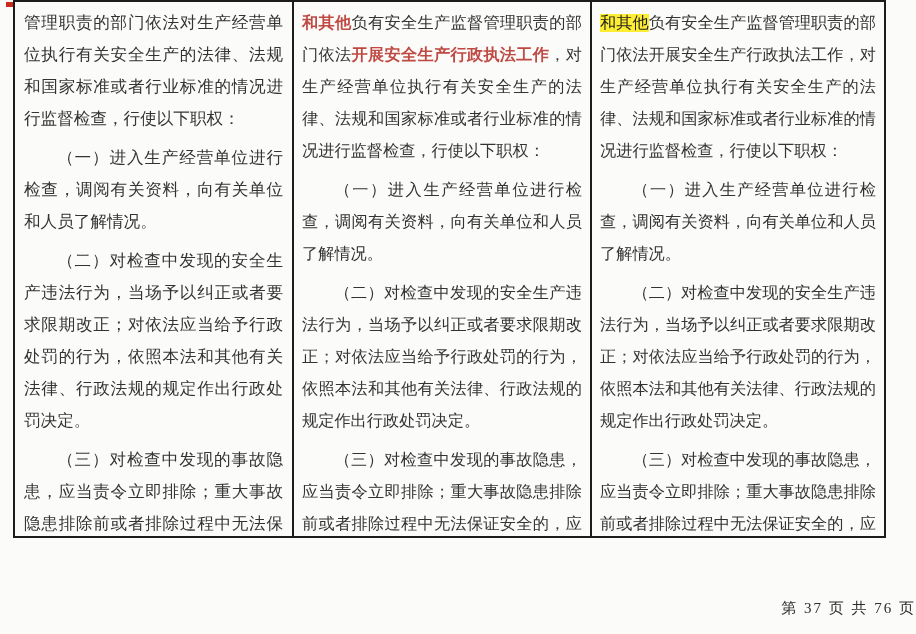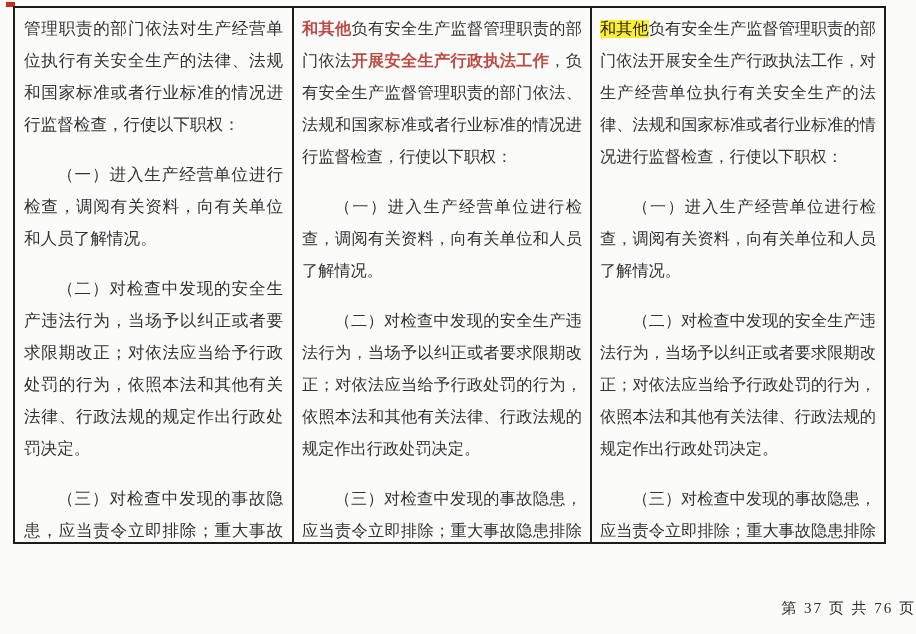--- a/index.html
+++ b/index.html
@@ -16,39 +16,39 @@
     position: relative;
     font-family: "Liberation Serif", "DejaVu Serif", serif;
     overflow: hidden;
   }
   .corner-mark {
     position: absolute; left: 6px; top: 2px;
     width: 9px; height: 5px;
     background: #cd2a1e;
   }
   .law-table {
-    position: absolute; left: 13px; top: 6px;
+    position: absolute; left: 13px; top: 0;
     width: 873px; height: 538px;
     display: flex;
     border: 2px solid var(--border-dark);
     background: transparent;
   }
   .col {
     overflow: hidden;
     padding: 5px 9px 0 9px;
     color: var(--text-main);
     line-height: 32px;
     text-align: justify;
   }
   .col + .col { border-left: 2px solid var(--border-dark); }
   .col-1 { width: 277px; font-size: 16.6px; }
   .col-2 { width: 298px; font-size: 16.2px; padding-left: 8px; padding-right: 8px; }
   .col-3 { flex: 1; font-size: 16.2px; padding-left: 8px; padding-right: 8px; }
   p.para { margin: 0; }
-  p.para + p.para { margin-top: 18px; }
+  p.para + p.para { margin-top: 7px; }
   p.para.indent { text-indent: 2em; }
   .seg-normal { color: var(--text-main); }
   .seg-red-bold { color: var(--revision-red); font-weight: bold; }
   .seg-highlight { background: var(--highlight-yellow); color: #1f1f1f; }
   .footer {
     position: absolute; left: 0; top: 599px; width: 916px;
     text-align: right;
     font-size: 15px;
     letter-spacing: 2px;
     color: #2c2c2c;
@@ -60,21 +60,21 @@
 <div class="corner-mark"></div>
 
 <div class="law-table">
   <div class="col col-1">
       <p class="para"><span class="seg-normal">管理职责的部门依法对生产经营单位执行有关安全生产的法律、法规和国家标准或者行业标准的情况进行监督检查，行使以下职权：</span></p>
       <p class="para indent"><span class="seg-normal">（一）进入生产经营单位进行检查，调阅有关资料，向有关单位和人员了解情况。</span></p>
       <p class="para indent"><span class="seg-normal">（二）对检查中发现的安全生产违法行为，当场予以纠正或者要求限期改正；对依法应当给予行政处罚的行为，依照本法和其他有关法律、行政法规的规定作出行政处罚决定。</span></p>
       <p class="para indent"><span class="seg-normal">（三）对检查中发现的事故隐患，应当责令立即排除；重大事故隐患排除前或者排除过程中无法保证安全的，应当责令从危险区域内撤出</span></p>
     </div>
   <div class="col col-2">
-      <p class="para"><span class="seg-red-bold">和其他</span><span class="seg-normal">负有安全生产监督管理职责的部门依法</span><span class="seg-red-bold">开展安全生产行政执法工作</span><span class="seg-normal">，负有安全生产监督管理职责的部门依法、法规和国家标准或者行业标准的情况进行监督检查，行使以下职权：</span></p>
+      <p class="para"><span class="seg-red-bold">和其他</span><span class="seg-normal">负有安全生产监督管理职责的部门依法</span><span class="seg-red-bold">开展安全生产行政执法工作</span><span class="seg-normal">，对生产经营单位执行有关安全生产的法律、法规和国家标准或者行业标准的情况进行监督检查，行使以下职权：</span></p>
       <p class="para indent"><span class="seg-normal">（一）进入生产经营单位进行检查，调阅有关资料，向有关单位和人员了解情况。</span></p>
       <p class="para indent"><span class="seg-normal">（二）对检查中发现的安全生产违法行为，当场予以纠正或者要求限期改正；对依法应当给予行政处罚的行为，依照本法和其他有关法律、行政法规的规定作出行政处罚决定。</span></p>
       <p class="para indent"><span class="seg-normal">（三）对检查中发现的事故隐患，应当责令立即排除；重大事故隐患排除前或者排除过程中无法保证安全的，应当责令</span></p>
     </div>
   <div class="col col-3">
       <p class="para"><span class="seg-highlight">和其他</span><span class="seg-normal">负有安全生产监督管理职责的部门依法开展安全生产行政执法工作，对生产经营单位执行有关安全生产的法律、法规和国家标准或者行业标准的情况进行监督检查，行使以下职权：</span></p>
       <p class="para indent"><span class="seg-normal">（一）进入生产经营单位进行检查，调阅有关资料，向有关单位和人员了解情况。</span></p>
       <p class="para indent"><span class="seg-normal">（二）对检查中发现的安全生产违法行为，当场予以纠正或者要求限期改正；对依法应当给予行政处罚的行为，依照本法和其他有关法律、行政法规的规定作出行政处罚决定。</span></p>
       <p class="para indent"><span class="seg-normal">（三）对检查中发现的事故隐患，应当责令立即排除；重大事故隐患排除前或者排除过程中无法保证安全的，应当责令</span></p>
     </div>

